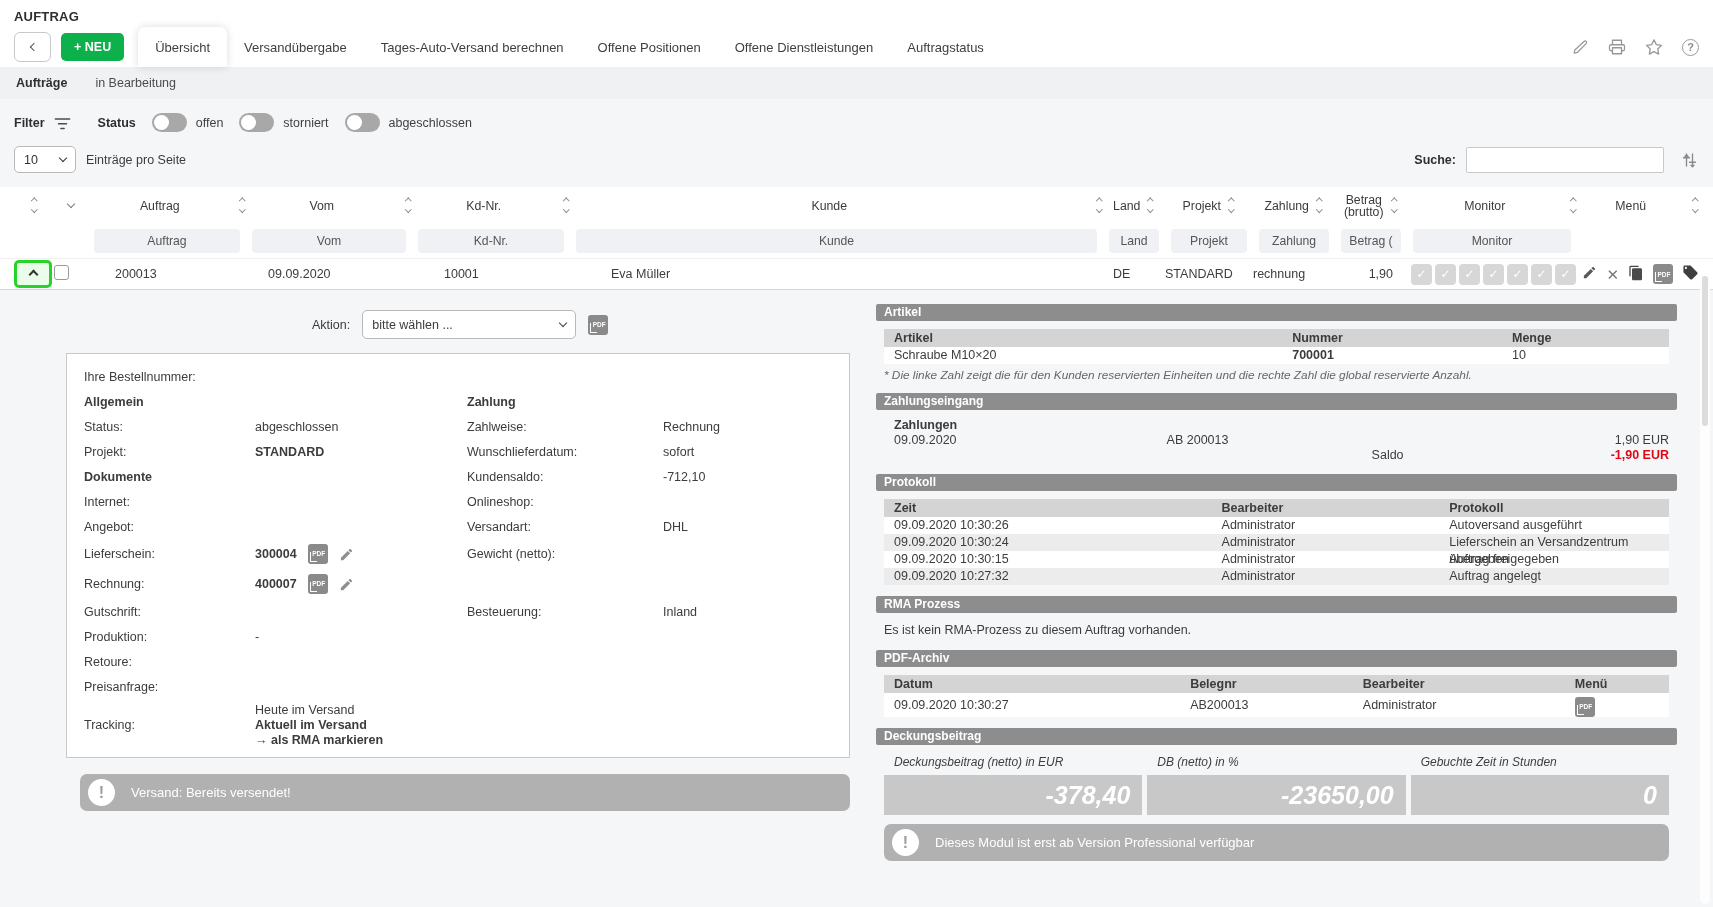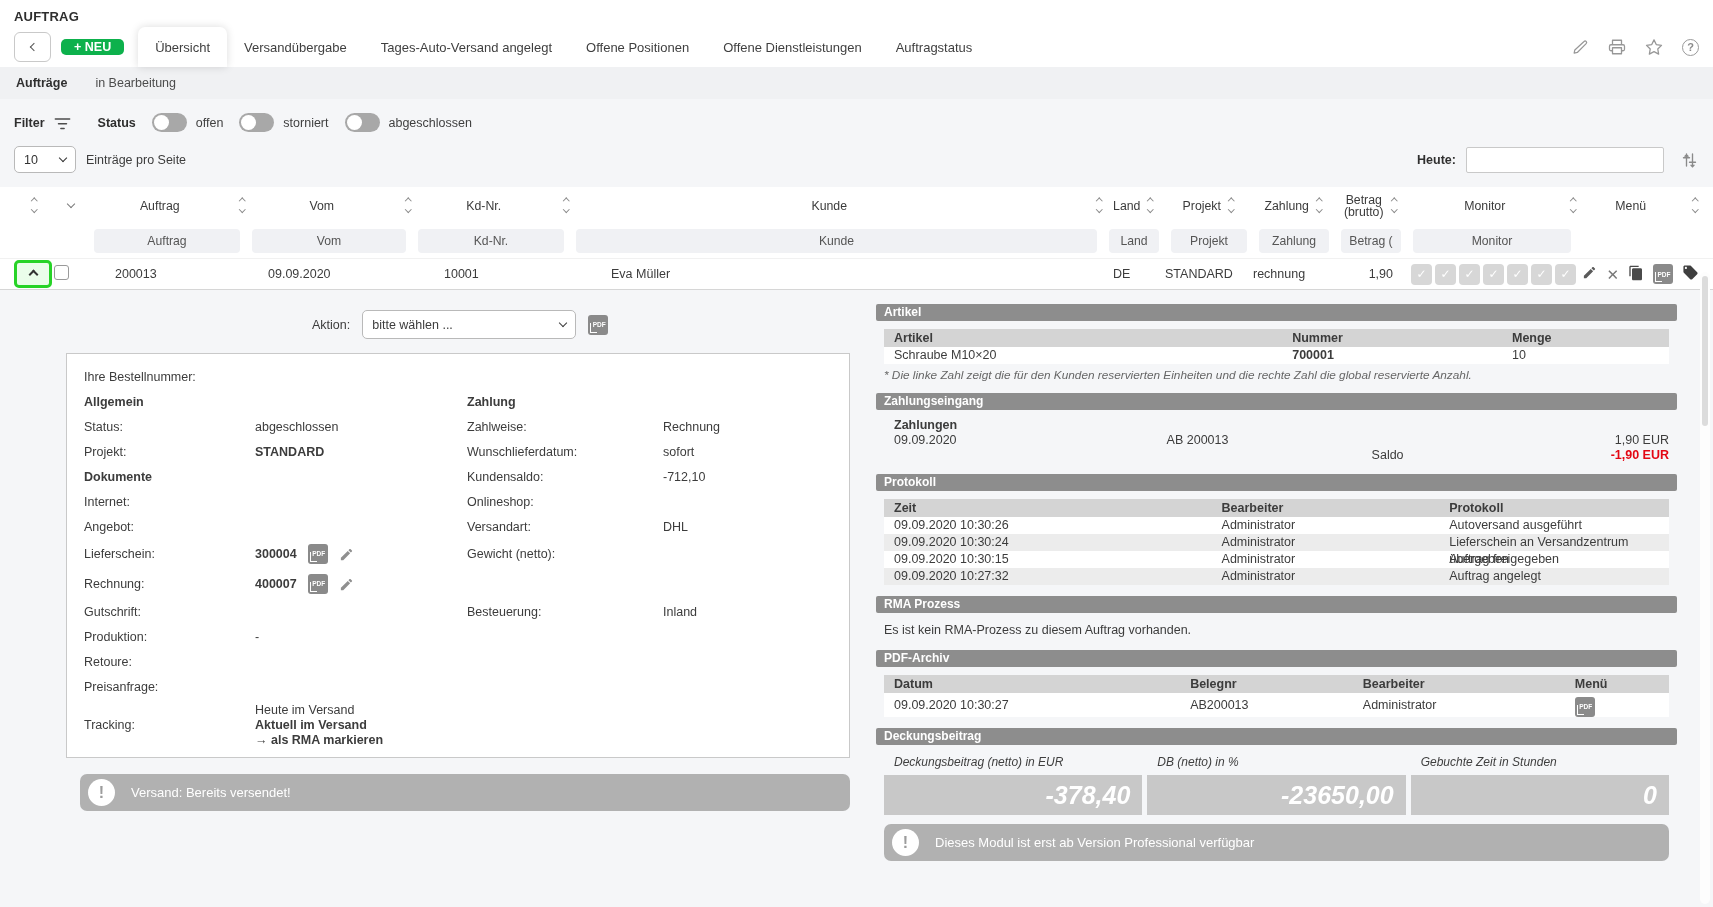--- a/index.html
+++ b/index.html
@@ -8,21 +8,21 @@
     width:1713px;height:907px;position:relative;overflow:hidden;
     background:#f5f6f8;color:#3c3c3c;
     font-family:"Liberation Sans","DejaVu Sans",sans-serif;font-size:12.5px;
   }
   .topwhite{background:#fff;}
   .titlebar{padding:9px 14px 3px;}
   .apptitle{font-weight:bold;font-size:13px;letter-spacing:.2px;color:#2e2e2e;}
   .tabbar{display:flex;align-items:center;padding:0 14px;height:40px;gap:10px;}
   .backbtn{width:37px;height:30px;border:1px solid #c9c9c9;border-radius:6px;background:#fff;
     display:flex;align-items:center;justify-content:center;color:#555;cursor:pointer;}
-  .neubtn{background:#0db14c;color:#fff;font-weight:bold;border:none;border-radius:5px;height:16px;
+  .neubtn{background:#0db14c;color:#fff;font-weight:bold;border:none;border-radius:5px;height:28px;
     padding:0 13px;font-size:12.5px;display:flex;align-items:center;cursor:pointer;}
   .tabs{display:flex;align-self:stretch;margin-left:4px;}
   .tab{padding:0 17px;display:flex;align-items:center;font-size:13px;color:#3f3f3f;cursor:pointer;white-space:nowrap;}
   .tab.active{background:#fff;border-radius:7px 7px 0 0;box-shadow:0 0 8px rgba(0,0,0,.14);}
   .tb-icons{margin-left:auto;display:flex;align-items:center;gap:19px;}
   .tbico{display:flex;align-items:center;cursor:pointer;}
   .helpico{width:17px;height:17px;border:1.5px solid #9a9a9a;border-radius:50%;color:#8b8b8b;
     font-size:11px;display:flex;align-items:center;justify-content:center;font-weight:bold;cursor:pointer;}
   .subnav{background:#f0f1f3;padding:9px 16px;display:flex;gap:28px;font-size:12.5px;}
   .sn-active{font-weight:bold;color:#2f2f2f;cursor:pointer;}
@@ -147,21 +147,21 @@
       <span class="apptitle">AUFTRAG</span>
     </div>
     <div class="tabbar">
       <div class="backbtn">
         <span class="chv chv-left"></span>
       </div>
       <div class="neubtn">+ NEU</div>
       <div class="tabs">
         <div class="tab active">Übersicht</div>
         <div class="tab">Versandübergabe</div>
-        <div class="tab">Tages-Auto-Versand angelegt</div>
+        <div class="tab">Tages-Auto-Versand berechnen</div>
         <div class="tab">Offene Positionen</div>
         <div class="tab">Offene Dienstleistungen</div>
         <div class="tab">Auftragstatus</div>
       </div>
       <div class="tb-icons">
         <span class="tbico">
           <svg width="17" height="17" viewBox="0 0 24 24" fill="none" stroke="#979797" stroke-width="1.7" stroke-linecap="round" stroke-linejoin="round">
               <path d="M17 3.5a2.1 2.1 0 0 1 3 3L7.5 19 3 20l1-4.5L17 3.5z"></path>
             </svg>
         </span>
@@ -209,21 +209,21 @@
     <span class="tlabel">abgeschlossen</span>
   </div>
 
   <div class="pagerow">
     <div class="selectbox small">
       <span>10</span>
       <span class="chv chv-down"></span>
     </div>
     <span>Einträge pro Seite</span>
     <div class="spacer"></div>
-    <span class="slabel">Heute:</span>
+    <span class="slabel">Suche:</span>
     <input class="searchinput" style="">
     <span class="colsettings">
       <svg width="19" height="18" viewBox="0 0 24 24" fill="none" stroke="#8a8a8a" stroke-width="1.8" stroke-linecap="round">
           <path d="M8 4v16M16 4v16M4 9h8M12 15h8M6 7l2-2 2 2M14 19l2 2 2-2"></path>
         </svg>
     </span>
   </div>
 
   <div class="thead">
     <div class="c0 hc">

